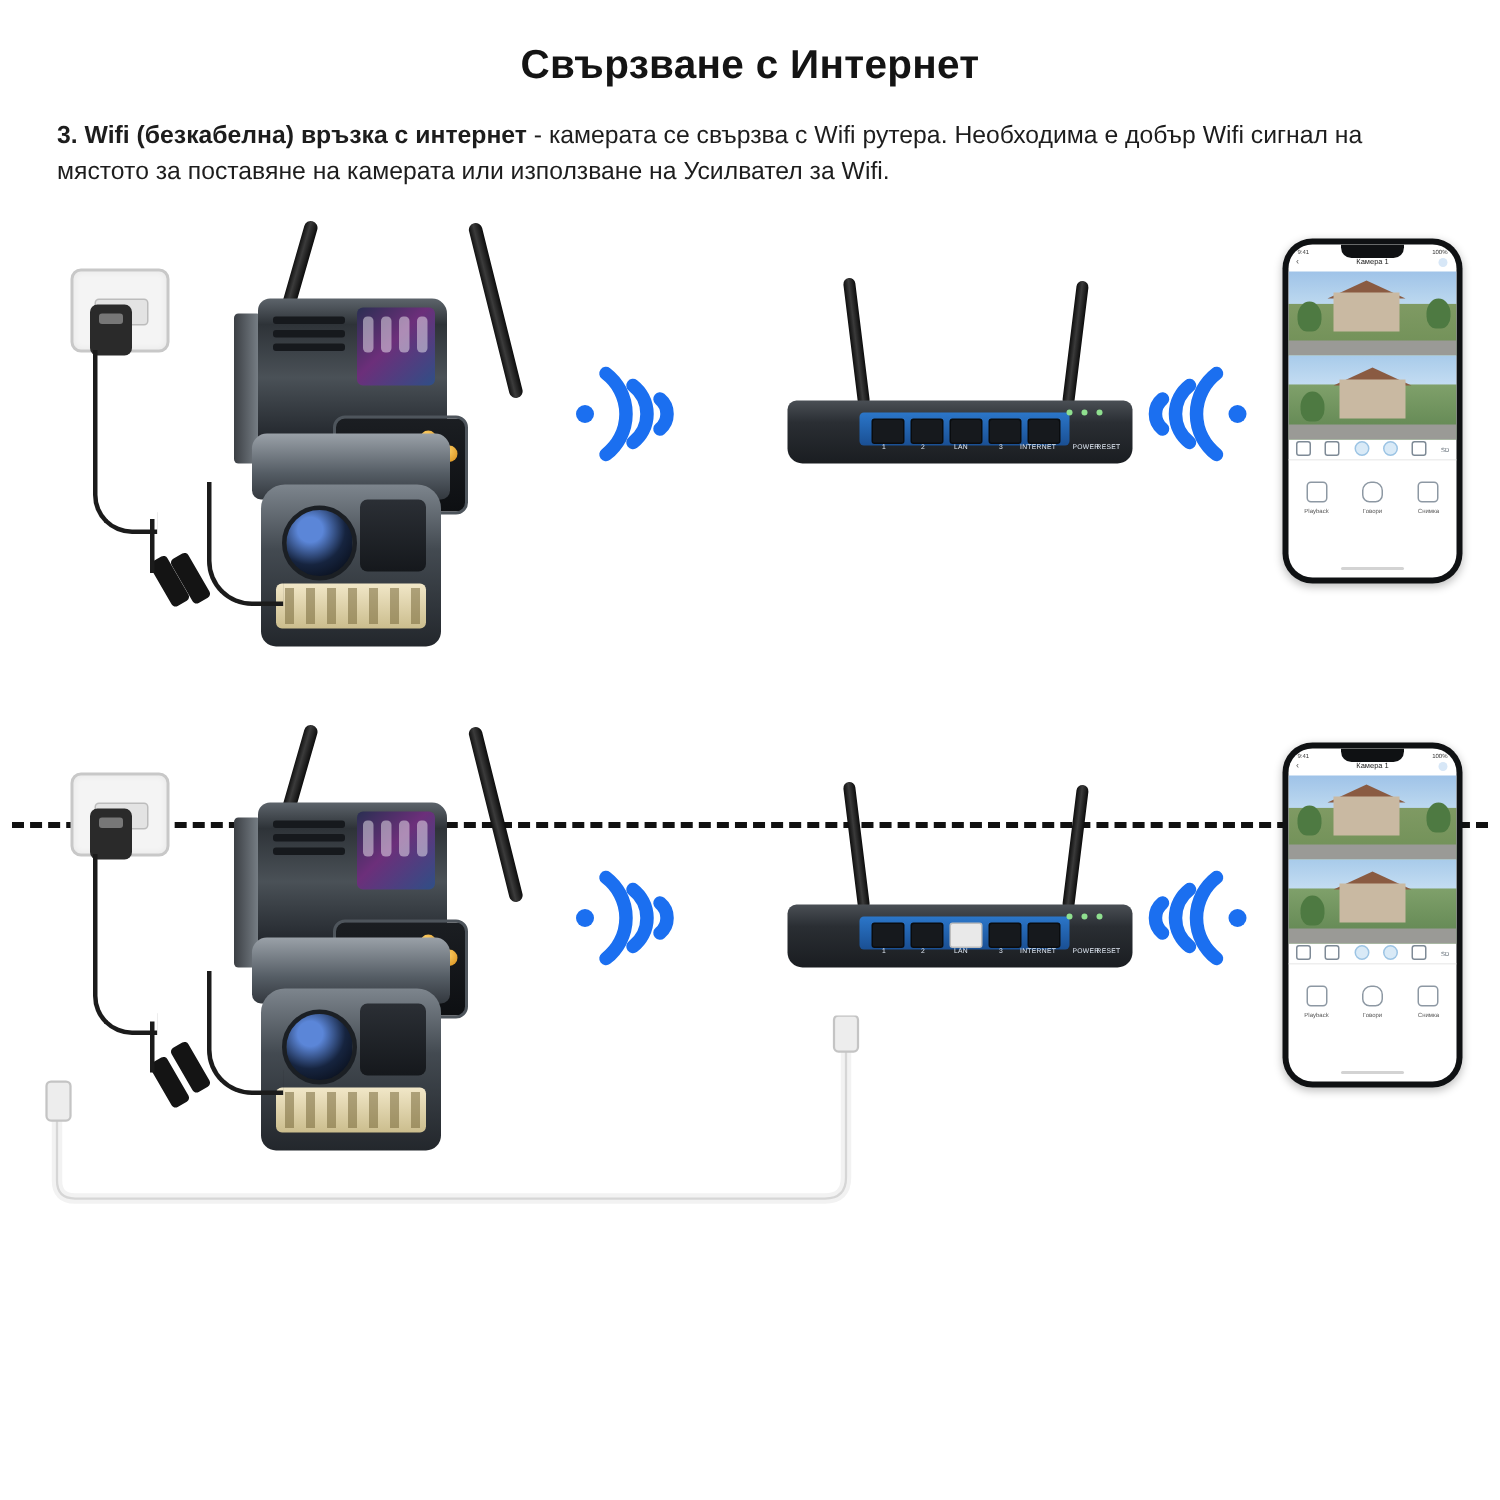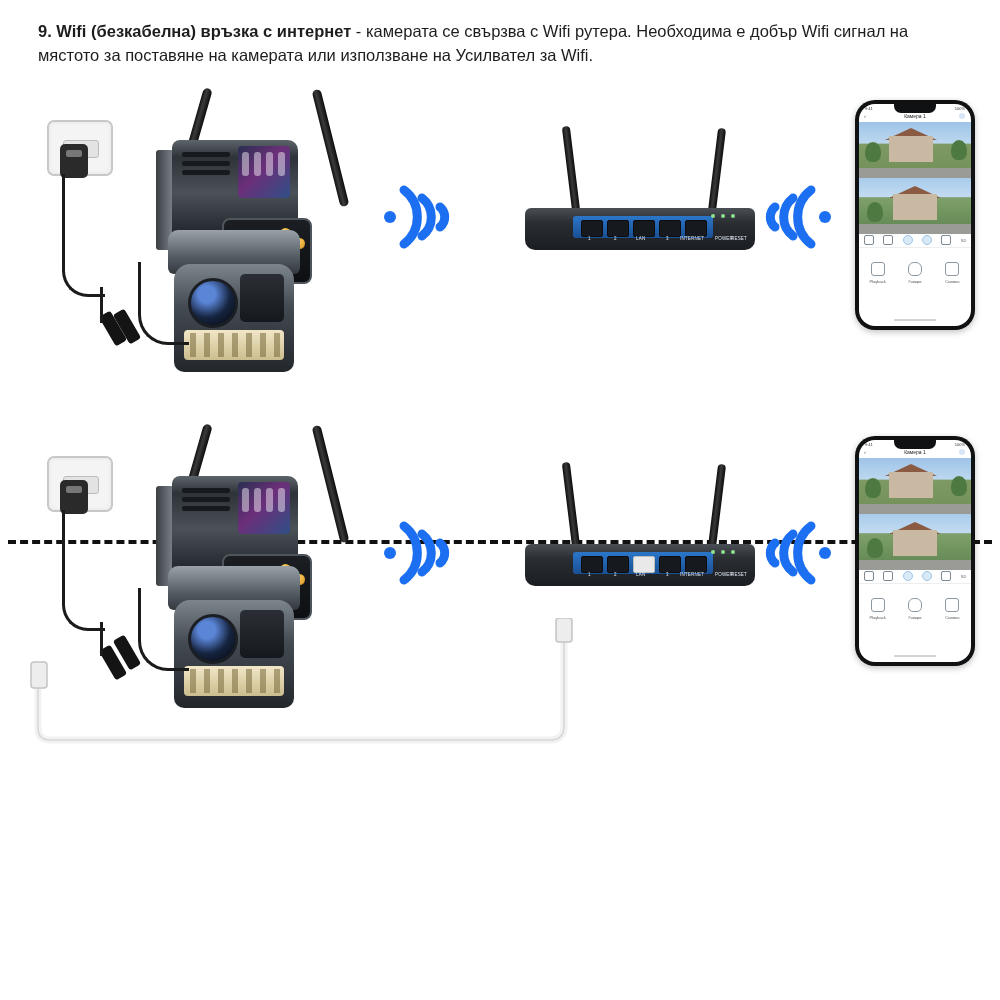--- a/index.html
+++ b/index.html
@@ -467,23 +467,24 @@
     height: 2px;
     background: #d3d3d3;
     border-radius: 2px;
   }
 </style>
 </head>
 <body>
 
 <div class="page">
 
+  <h1 class="title">Свързване с Интернет</h1>
 
   <div class="section-text">
-    <span class="lead">9. Wifi (безкабелна) връзка с интернет</span><span> - камерата се свързва с Wifi рутера. Необходима е добър Wifi сигнал на мястото за поставяне на камерата или използване на Усилвател за Wifi.</span>
+    <span class="lead">3. Wifi (безкабелна) връзка с интернет</span><span> - камерата се свързва с Wifi рутера. Необходима е добър Wifi сигнал на мястото за поставяне на камерата или използване на Усилвател за Wifi.</span>
   </div>
 
   <div class="scene" style="margin-top:14px;">
 
     <div class="socket" style="left:47px; top:38px;">
       <div class="hole"></div>
     </div>
     <div class="plug" style="left:60px; top:62px;"></div>
 
     <div class="cable" style="left:62px; top:92px; width:40px; height:120px; border-width:0 0 3px 3px; border-radius:0 0 0 26px;"></div>

